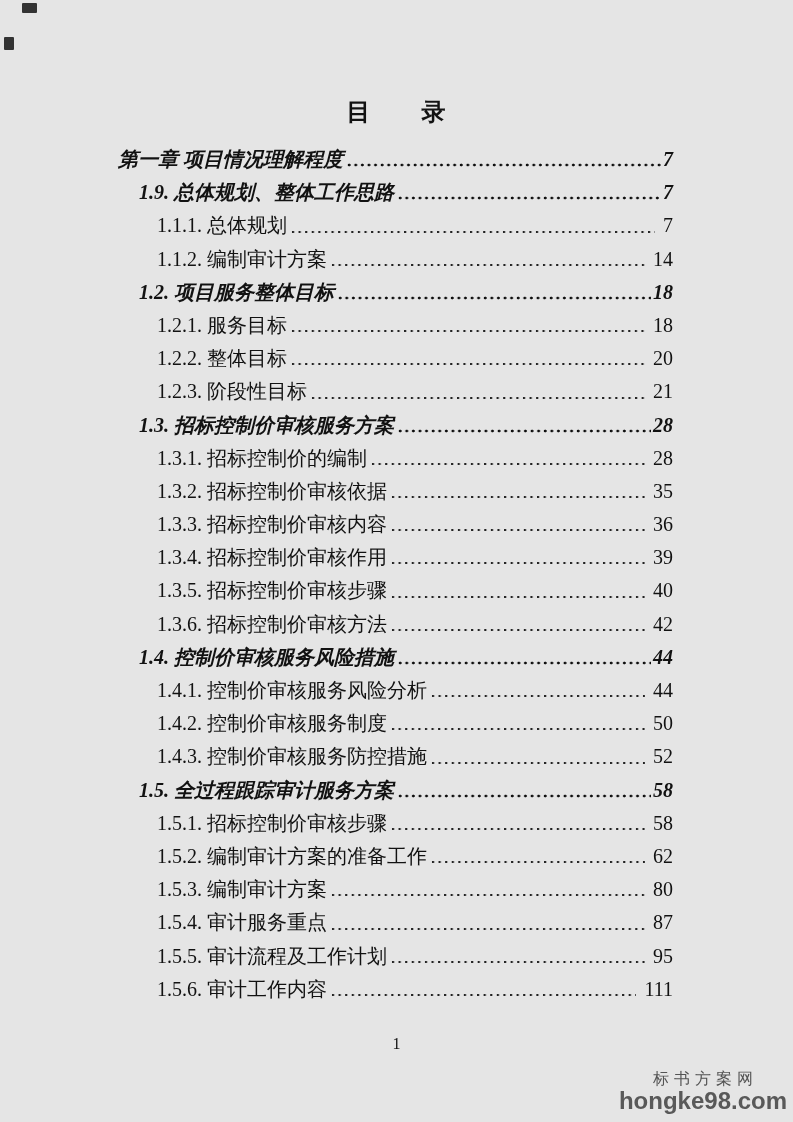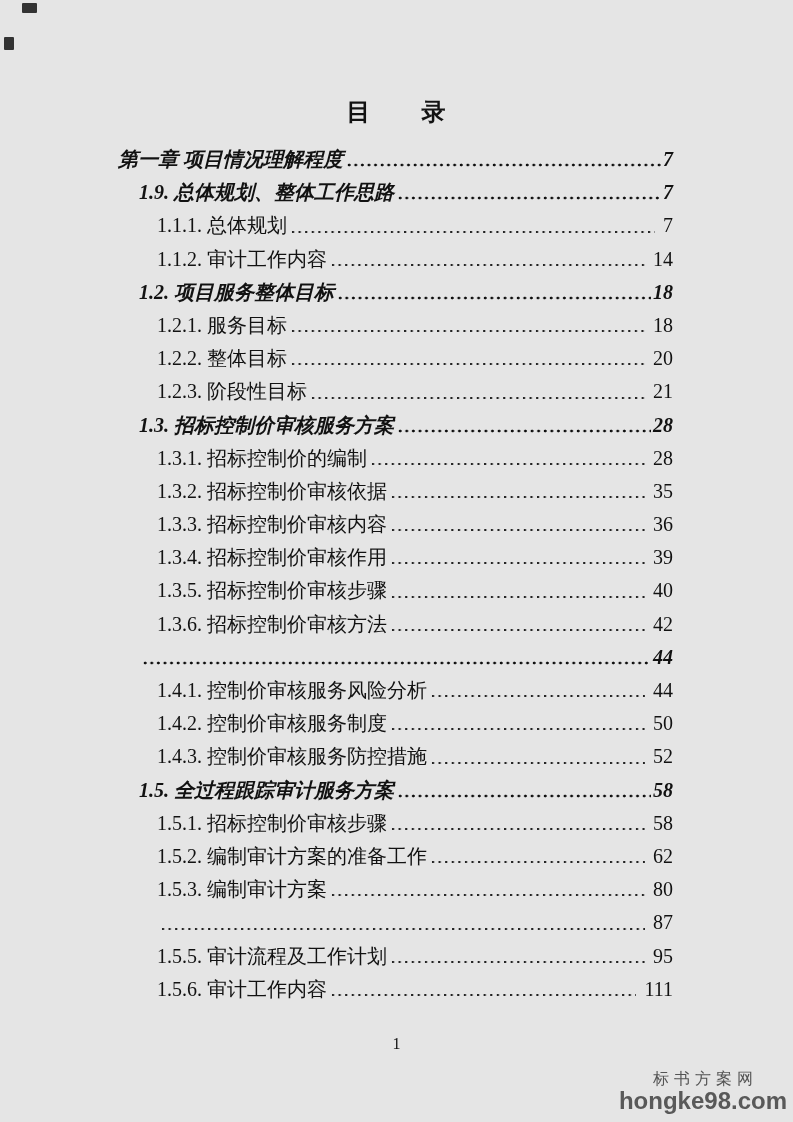--- a/index.html
+++ b/index.html
@@ -117,21 +117,21 @@
     <span class="toc-page">7</span>
   </div>
 
   <div class="toc-row level-3">
     <span class="toc-label">1.1.1. 总体规划</span>
     <span class="leader"></span>
     <span class="toc-page">7</span>
   </div>
 
   <div class="toc-row level-3">
-    <span class="toc-label">1.1.2. 审计工作内容</span>
+    <span class="toc-label">1.1.2. 编制审计方案</span>
     <span class="leader"></span>
     <span class="toc-page">14</span>
   </div>
 
   <div class="toc-row level-2 bold">
     <span class="toc-label">1.2. 项目服务整体目标</span>
     <span class="leader"></span>
     <span class="toc-page">18</span>
   </div>
 
@@ -189,20 +189,21 @@
     <span class="toc-page">40</span>
   </div>
 
   <div class="toc-row level-3">
     <span class="toc-label">1.3.6. 招标控制价审核方法</span>
     <span class="leader"></span>
     <span class="toc-page">42</span>
   </div>
 
   <div class="toc-row level-2 bold">
+    <span class="toc-label">1.4. 控制价审核服务风险措施</span>
     <span class="leader"></span>
     <span class="toc-page">44</span>
   </div>
 
   <div class="toc-row level-3">
     <span class="toc-label">1.4.1. 控制价审核服务风险分析</span>
     <span class="leader"></span>
     <span class="toc-page">44</span>
   </div>
 
@@ -236,20 +237,21 @@
     <span class="toc-page">62</span>
   </div>
 
   <div class="toc-row level-3">
     <span class="toc-label">1.5.3. 编制审计方案</span>
     <span class="leader"></span>
     <span class="toc-page">80</span>
   </div>
 
   <div class="toc-row level-3">
+    <span class="toc-label">1.5.4. 审计服务重点</span>
     <span class="leader"></span>
     <span class="toc-page">87</span>
   </div>
 
   <div class="toc-row level-3">
     <span class="toc-label">1.5.5. 审计流程及工作计划</span>
     <span class="leader"></span>
     <span class="toc-page">95</span>
   </div>
 

